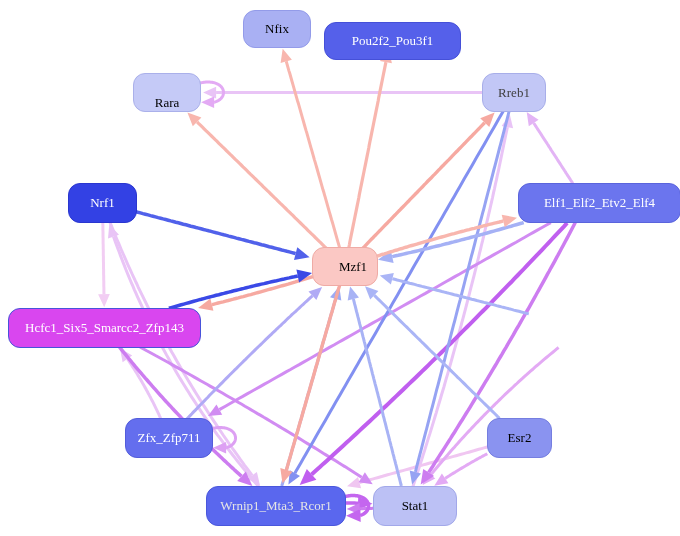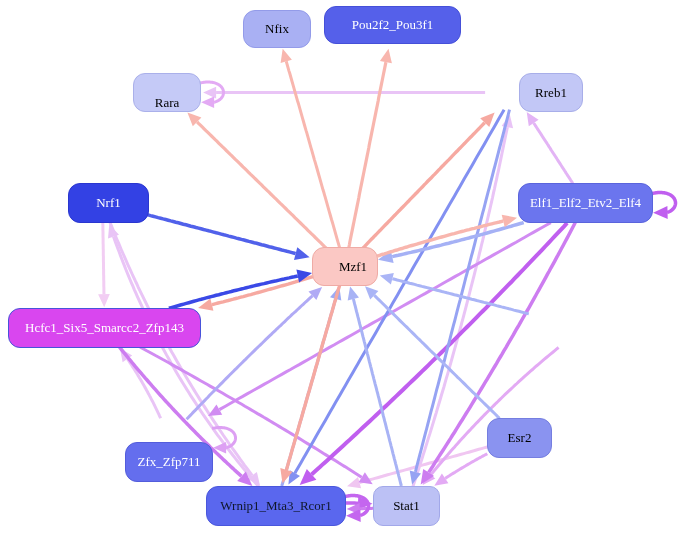--- a/index.html
+++ b/index.html
@@ -89,46 +89,46 @@
       <path d="M653.1,212.7L667.4,205.9L667.7,218.9Z" fill="#c05fef"></path>
       <path d="M212.1,428.5L213.1,428.3L214.1,428.1L215.0,427.9L216.0,427.8L216.9,427.7L217.8,427.6L218.7,427.6L219.5,427.6L220.3,427.5L221.2,427.6L221.9,427.6L222.7,427.7L223.4,427.7L224.2,427.8L224.9,428.0L225.5,428.1L226.2,428.2L226.8,428.4L227.4,428.6L228.0,428.8L228.6,429.0L229.1,429.3L229.6,429.5L230.1,429.8L230.6,430.1L231.1,430.4L231.5,430.7L231.9,431.0L232.3,431.3L232.7,431.7L233.0,432.0L233.3,432.4L233.6,432.7L233.9,433.1L234.2,433.5L234.4,433.9L234.6,434.3L234.8,434.7L235.0,435.1L235.1,435.5L235.2,435.9L235.3,436.3L235.4,436.7L235.5,437.2L235.5,437.6L235.5,438.0L235.5,438.4L235.5,438.8L235.4,439.3L235.3,439.7L235.2,440.1L235.1,440.5L235.0,440.9L234.8,441.3L234.6,441.7L234.4,442.1L234.2,442.5L233.9,442.9L233.6,443.3L233.3,443.6L233.0,444.0L232.7,444.3L232.3,444.7L231.9,445.0L231.5,445.3L231.1,445.6L230.6,445.9L230.1,446.2L229.6,446.5L229.1,446.7L228.6,447.0L228.0,447.2L227.4,447.4L226.8,447.6L226.2,447.8L226.1,447.8" fill="none" stroke="#dda0f3" stroke-width="3"></path>
       <path d="M213.1,447.7L226.1,441.9L226.1,453.6Z" fill="#dda0f3"></path>
       <path d="M345.1,496.5L346.1,496.3L347.1,496.1L348.0,495.9L349.0,495.8L349.9,495.7L350.8,495.6L351.7,495.6L352.5,495.6L353.3,495.5L354.2,495.6L354.9,495.6L355.7,495.7L356.4,495.7L357.2,495.8L357.9,496.0L358.5,496.1L359.2,496.2L359.8,496.4L360.4,496.6L361.0,496.8L361.6,497.0L362.1,497.3L362.6,497.5L363.1,497.8L363.6,498.1L364.1,498.4L364.5,498.7L364.9,499.0L365.3,499.3L365.7,499.7L366.0,500.0L366.3,500.4L366.6,500.7L366.9,501.1L367.2,501.5L367.4,501.9L367.6,502.3L367.8,502.7L368.0,503.1L368.1,503.5L368.2,503.9L368.3,504.3L368.4,504.7L368.5,505.2L368.5,505.6L368.5,506.0L368.5,506.4L368.5,506.8L368.4,507.3L368.3,507.7L368.2,508.1L368.1,508.5L368.0,508.9L367.8,509.3L367.6,509.7L367.4,510.1L367.2,510.5L366.9,510.9L366.6,511.3L366.3,511.6L366.0,512.0L365.7,512.3L365.3,512.7L364.9,513.0L364.5,513.3L364.1,513.6L363.6,513.9L363.1,514.2L362.6,514.5L362.1,514.7L361.6,515.0L361.0,515.2L360.4,515.4L360.6,515.4" fill="none" stroke="#c466ef" stroke-width="3.5"></path>
       <path d="M346.1,515.7L360.4,508.9L360.7,521.9Z" fill="#c466ef"></path>
     </svg>
 
 <div class="node" style="left: 243px; top: 10px; width: 68px; height: 38px; background: rgb(169, 176, 243); color: rgb(0, 0, 0); border-color: rgb(147, 155, 233);">
       <span>Nfix</span>
     </div>
-    <div class="node" style="left: 324px; top: 6px; width: 137px; height: 38px; background: rgb(85, 96, 234); color: rgb(255, 255, 255); border-color: rgb(69, 80, 216);">
+    <div class="node" style="left: 324px; top: 22px; width: 137px; height: 38px; background: rgb(85, 96, 234); color: rgb(255, 255, 255); border-color: rgb(69, 80, 216);">
       <span>Pou2f2_Pou3f1</span>
     </div>
     <div class="node" style="left: 133px; top: 73px; width: 68px; height: 39px; background: rgb(197, 202, 247); color: rgb(0, 0, 0); border-color: rgb(170, 176, 234); align-items: flex-end;">
       <span>Rara</span>
     </div>
-    <div class="node" style="left: 482px; top: 73px; width: 64px; height: 39px; background: rgb(194, 199, 246); color: #000000; border-color: rgb(168, 174, 233); margin-left: 37px;">
+    <div class="node" style="left: 482px; top: 73px; width: 64px; height: 39px; background: rgb(194, 199, 246); color: #404040; border-color: rgb(168, 174, 233);">
       <span>Rreb1</span>
     </div>
-    <div class="node" style="left: 68px; top: 183px; width: 81px; height: 40px; background: rgb(51, 65, 228); color: rgb(255, 255, 255); border-color: rgb(42, 54, 207); text-align: center;">
+    <div class="node" style="left: 68px; top: 183px; width: 69px; height: 40px; background: rgb(51, 65, 228); color: rgb(255, 255, 255); border-color: rgb(42, 54, 207); text-align: center;">
       <span>Nrf1</span>
     </div>
-    <div class="node" style="left: 518px; top: 183px; width: 135px; height: 40px; background: rgb(107, 117, 238); color: rgb(255, 255, 255); border-color: rgb(90, 100, 220);">
+    <div class="node" style="left: 518px; top: 183px; width: 163px; height: 40px; background: rgb(107, 117, 238); color: rgb(255, 255, 255); border-color: rgb(90, 100, 220);">
       <span>Elf1_Elf2_Etv2_Elf4</span>
     </div>
     <div class="node" style="left: 312px; top: 247px; width: 66px; height: 39px; background: rgb(251, 200, 196); color: rgb(0, 0, 0); border-color: rgb(239, 171, 165); padding-left: 16px;">
       <span>Mzf1</span>
     </div>
     <div class="node" style="left: 8px; top: 308px; width: 193px; height: 40px; background: #d946ef; color: rgb(255, 255, 255); border-color: rgb(71, 84, 218);">
       <span>Hcfc1_Six5_Smarcc2_Zfp143</span>
     </div>
-    <div class="node" style="left: 125px; top: 418px; width: 88px; height: 40px; background: rgb(100, 110, 238); color: rgb(255, 255, 255); border-color: rgb(83, 93, 219); margin-top: 24px;">
+    <div class="node" style="left: 125px; top: 418px; width: 88px; height: 40px; background: rgb(100, 110, 238); color: rgb(255, 255, 255); border-color: rgb(83, 93, 219);">
       <span>Zfx_Zfp711</span>
     </div>
     <div class="node" style="left: 487px; top: 418px; width: 65px; height: 40px; background: rgb(138, 147, 240); color: rgb(0, 0, 0); border-color: rgb(117, 126, 224);">
       <span>Esr2</span>
     </div>
-    <div class="node" style="left: 206px; top: 486px; width: 140px; height: 40px; background: rgb(90, 103, 238); color: #0f172a; border-color: rgb(74, 87, 220);">
+    <div class="node" style="left: 206px; top: 486px; width: 140px; height: 40px; background: rgb(90, 103, 238); color: #e5e5e5; border-color: rgb(74, 87, 220);">
       <span>Wrnip1_Mta3_Rcor1</span>
     </div>
-    <div class="node" style="left: 373px; top: 486px; width: 67px; height: 40px; background: rgb(188, 193, 245); color: rgb(0, 0, 0); border-color: rgb(162, 168, 233); border-radius: 10px;">
+    <div class="node" style="left: 373px; top: 486px; width: 84px; height: 40px; background: rgb(188, 193, 245); color: rgb(0, 0, 0); border-color: rgb(162, 168, 233);">
       <span>Stat1</span>
     </div>
   </div>
 
 </body></html>

